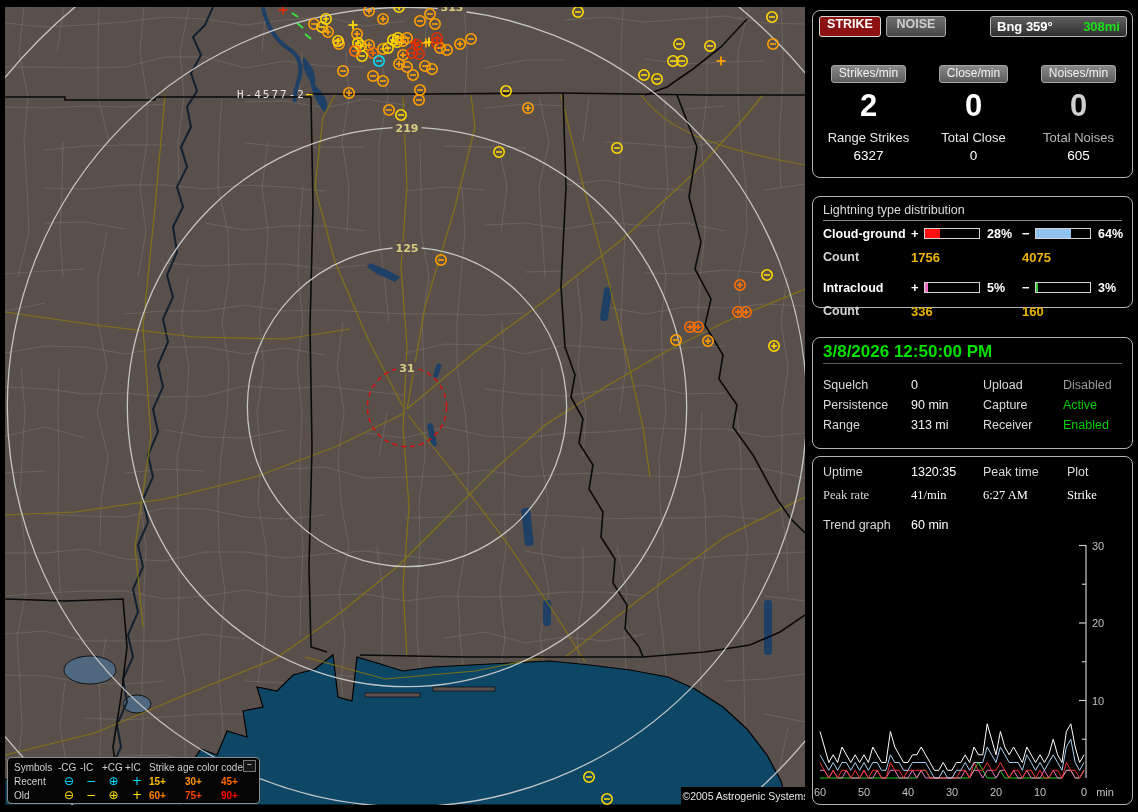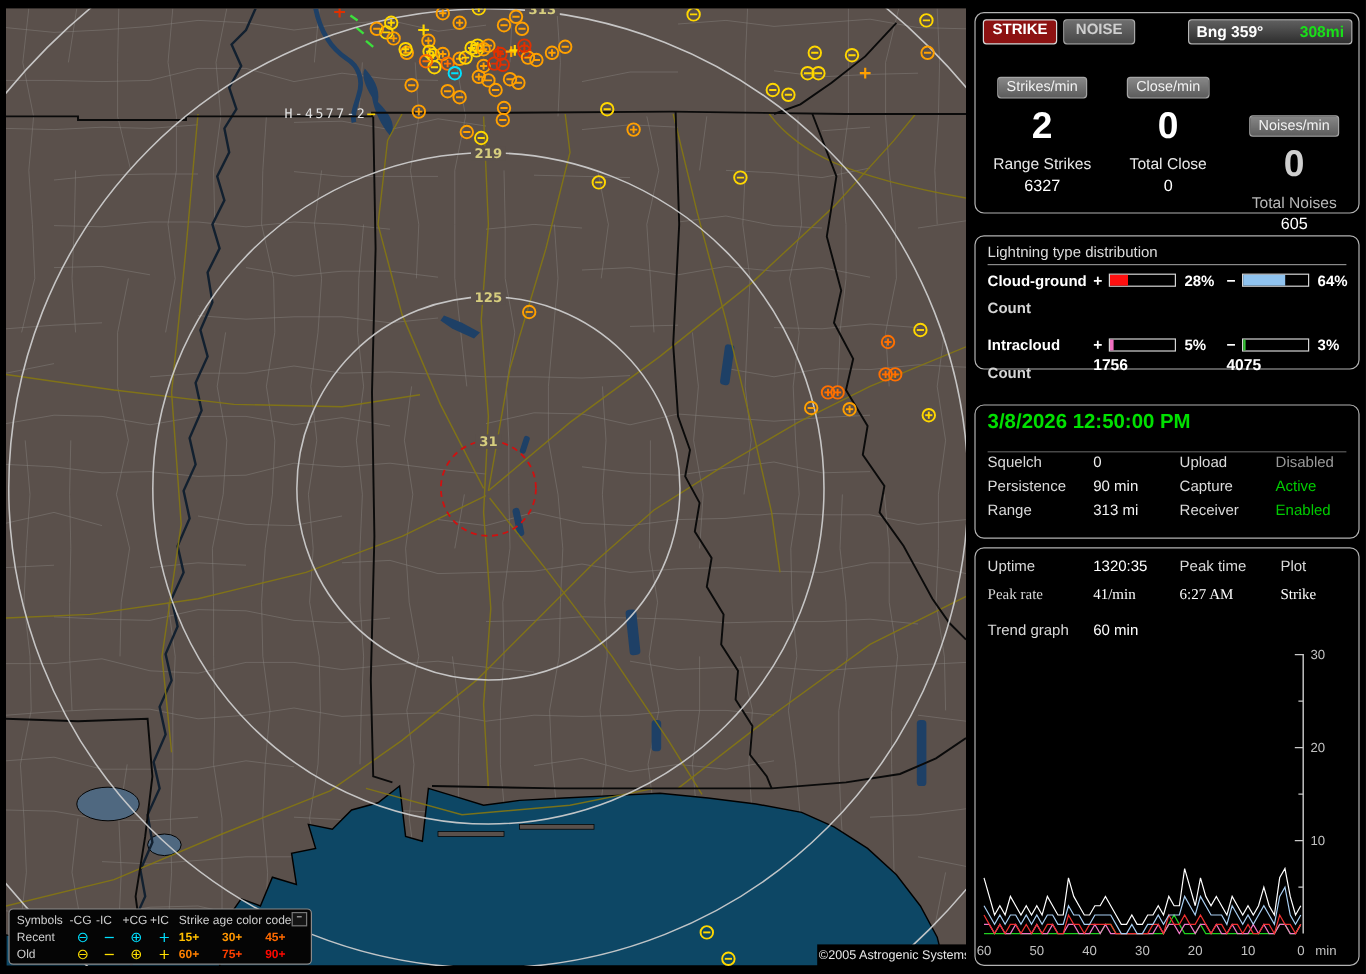--- a/index.html
+++ b/index.html
@@ -52,24 +52,24 @@
     border-bottom:1px solid #8a8a8a;padding-bottom:3px;}
   .dist-row{position:absolute;left:10px;display:grid;
     grid-template-columns:88px 13px 58px 40px 13px 58px 36px;align-items:center;height:14px;}
   .dist-label{font:bold 12.5px "Liberation Sans",sans-serif;color:#ffffff;}
   .sign{font:bold 13px "Liberation Sans",sans-serif;color:#fff;}
   .bar{width:56px;height:11px;box-sizing:border-box;border:1px solid #d5d5d5;background:#000;}
   .bar>div{height:100%;}
   .pct{font:bold 12.5px "Liberation Sans",sans-serif;color:#fff;padding-left:5px;}
   .count-row{position:absolute;left:10px;display:grid;grid-template-columns:88px 111px 100px;height:14px;}
   .count-row .c-label{font:bold 12.5px "Liberation Sans",sans-serif;color:#d5d5d5;}
-  .count-row .c-val{font:bold 13px "Liberation Sans",sans-serif;color:#ffffff;margin-top:46px;}
+  .count-row .c-val{font:bold 13px "Liberation Sans",sans-serif;color:#eab308;}
   
   #datetime{margin:4px 10px 0 10px;font:bold 17px "Liberation Sans",sans-serif;color:#00e000;
-    border-bottom:1px solid #5a5a5a;padding-bottom:14px;}
+    border-bottom:1px solid #5a5a5a;padding-bottom:1px;}
   .kv-grid{position:absolute;left:10px;display:grid;grid-template-columns:88px 72px 80px 66px;height:16px;
     font:12.5px "Liberation Sans",sans-serif;}
   .kv-grid .lab{color:#dadada;} .kv-grid .val{color:#f2f2f2;}
   
   .stat-grid{position:absolute;left:10px;display:grid;grid-template-columns:88px 72px 84px 60px;height:16px;
     font:12.5px "Liberation Sans",sans-serif;}
   .stat-grid .lab{color:#d8d8d8;} .stat-grid .val{color:#fff;}
   #trend-svg{position:absolute;left:1px;top:83px;}
   .tick-label{font:11px "Liberation Sans",sans-serif;fill:#c0c0c0;}
 </style>
@@ -430,21 +430,21 @@
       <div class="bignum">2</div>
       <div class="tot-label">Range Strikes</div>
       <div class="tot-val">6327</div>
     </div>
     <div class="counter-col" style="left:107px;">
       <span class="chip">Close/min</span>
       <div class="bignum">0</div>
       <div class="tot-label">Total Close</div>
       <div class="tot-val">0</div>
     </div>
-    <div class="counter-col" style="left:212px;margin-top:32px;">
+    <div class="counter-col" style="left:212px;">
       <span class="chip">Noises/min</span>
       <div class="bignum" style="color:#cfcfcf">0</div>
       <div class="tot-label" style="color:#b8b8b8">Total Noises</div>
       <div class="tot-val">605</div>
     </div>
   </div>
 
   <div class="panel" id="panel-dist">
     <div id="dist-title">Lightning type distribution</div>
 

